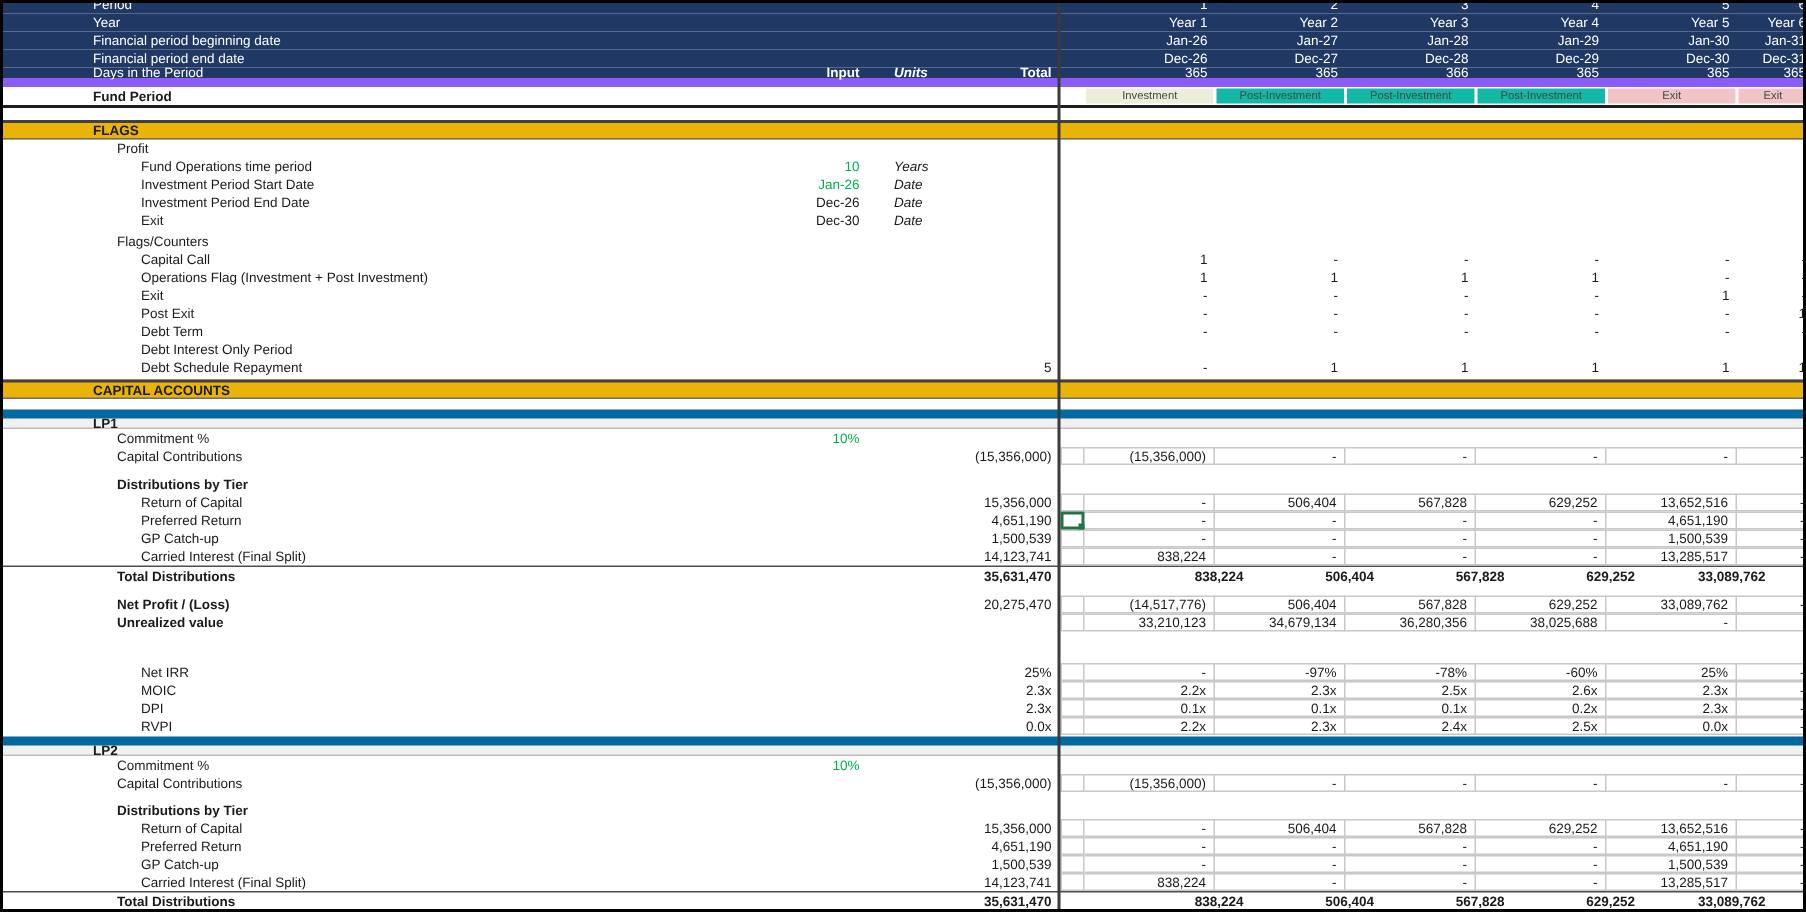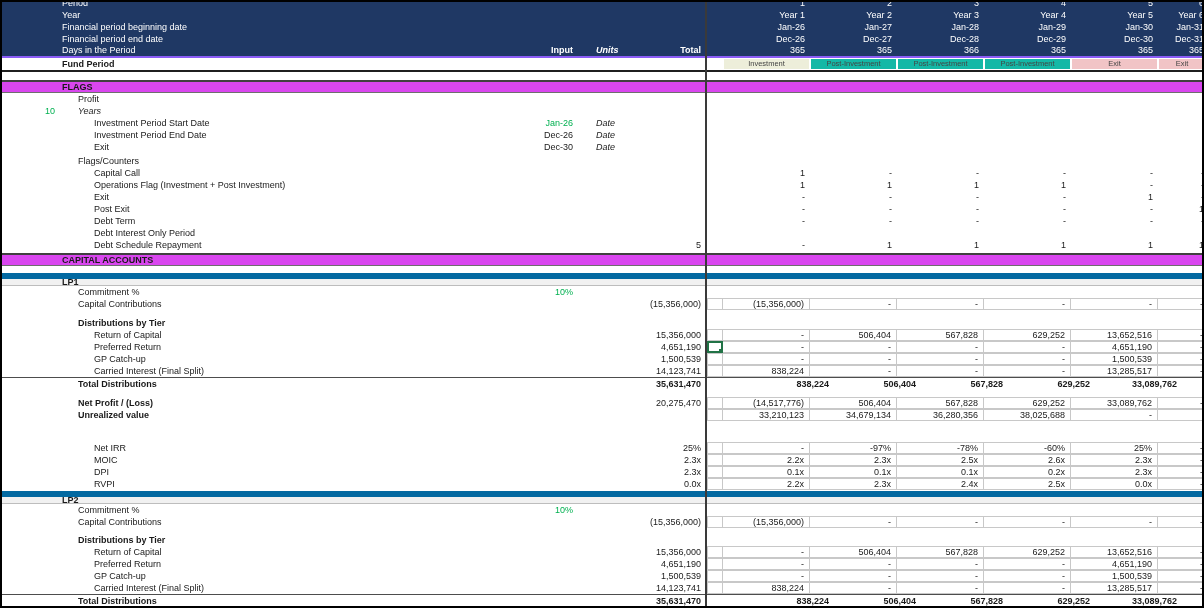--- a/index.html
+++ b/index.html
@@ -22,26 +22,26 @@
   .val{flex:0 0 87px;height:100%;box-sizing:border-box;display:flex;align-items:center;
        justify-content:flex-end;padding-right:5px;white-space:nowrap;overflow:hidden;}
   .val.last{flex:0 0 48px;padding-right:2px;}
   .boxc{border:1px solid #C8C8C8;border-left:none;}
   .boxl{border-left:1px solid #C8C8C8;}
   .sel{border:2px solid #217346 !important;position:relative;}
   .sel::after{content:"";position:absolute;right:-2px;bottom:-2px;width:4px;height:4px;background:#217346;}
   .navy{background:#1F3864;color:#FFFFFF;}
   .navy.partial{height:7px;overflow:hidden;align-items:flex-start;}
   .navy.partial .lbl,.navy.partial .val{margin-top:-4px;}
-  .navy.daysrow{height:13px;border-bottom:2px solid #8b5cf6;}
+  .navy.daysrow{height:13px;border-bottom:6px solid #8b5cf6;}
   .b{font-weight:bold;}
   .it{}
   .green{color:#00B050;}
   .fundrow{height:14px;border-bottom:2px solid #1f1f1f;}
-  .band{background:#d946ef;height:13px;border-top:2px solid #404040;border-bottom:1px solid #6e6e6e;font-weight:bold;}
+  .band{background:#eab308;height:13px;border-top:2px solid #404040;border-bottom:1px solid #6e6e6e;font-weight:bold;}
   .lpband{background:#F1F1F1;height:13px;border-top:6px solid #0369a1;border-bottom:1px solid #BDBDBD;font-weight:bold;}
   .chipcell{flex:0 0 87px;height:100%;box-sizing:border-box;padding:1px 1px;}
   .chipcell.last{flex:0 0 48px;}
   .chip{width:100%;height:100%;display:flex;align-items:center;justify-content:center;
         font-size:7.5px;color:#454545;box-sizing:border-box;}
   .chip.investment{background:#EDEEDA;}
   .chip.post{background:#14b8a6;}
   .chip.exit{background:#F1C4C6;}
   .topborder{border-top:1px solid #4d4d4d;gap:24px;}
   .gap{flex-shrink:0;}
@@ -182,20 +182,21 @@
           <div class="val"></div>
           <div class="val"></div>
           <div class="val"></div>
           <div class="val"></div>
           <div class="val"></div>
           <div class="val last"></div>
         </div>
       </div>
       <div class="row">
         <div class="left">
+          <div class="lbl i2">Fund Operations time period</div>
           <div class="inp green">10</div>
           <div class="unt it">Years</div>
           <div class="tot"></div>
         </div>
         <div class="right">
           <div class="spc"></div>
           <div class="val"></div>
           <div class="val"></div>
           <div class="val"></div>
           <div class="val"></div>

